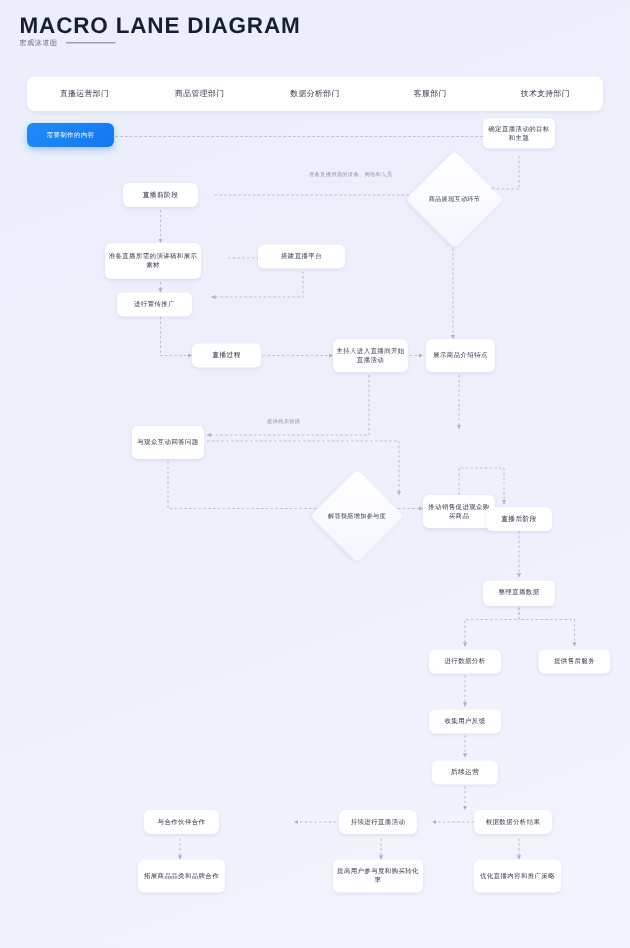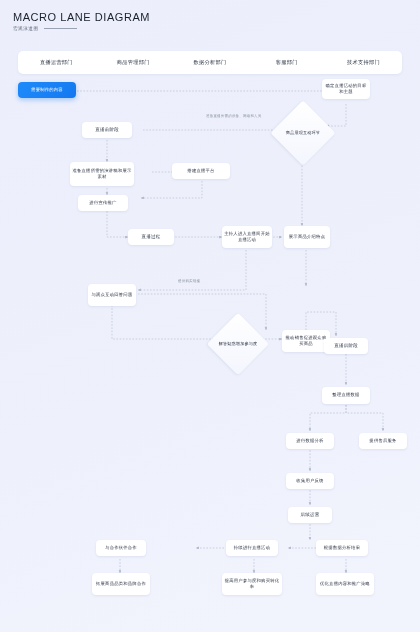--- a/index.html
+++ b/index.html
@@ -7,21 +7,21 @@
     width:420px;height:632px;
     background:linear-gradient(160deg,#eceffb 0%,#edf0fb 35%,#eef1fc 60%,#f2f4fd 100%);
     font-family:"Liberation Sans","DejaVu Sans",sans-serif;
     overflow:hidden;position:relative;
   }
   #canvas{position:absolute;left:0;top:0;width:420px;height:632px;}
   svg.wires{position:absolute;left:0;top:0;width:420px;height:632px;pointer-events:none;}
 
   .hdr{position:absolute;left:13px;top:12px;}
   .hdr .t1{
-    font-size:11px;font-weight:normal;letter-spacing:.55px;color:#18202e;
+    font-size:15px;font-weight:bold;letter-spacing:.55px;color:#18202e;
     line-height:11px;white-space:nowrap;
   }
   .hdr .sub{display:flex;align-items:center;gap:6px;margin-top:3px;}
   .hdr .t2{font-size:4.6px;color:#5d6578;letter-spacing:.5px;white-space:nowrap;}
   .hdr .rule{width:33px;height:1px;background:#9aa2b4;}
 
   .lanebar{
     position:absolute;left:18px;top:51px;width:384px;height:23px;
     background:#ffffff;border-radius:5px;
     box-shadow:0 1px 3px rgba(40,60,110,.07);

